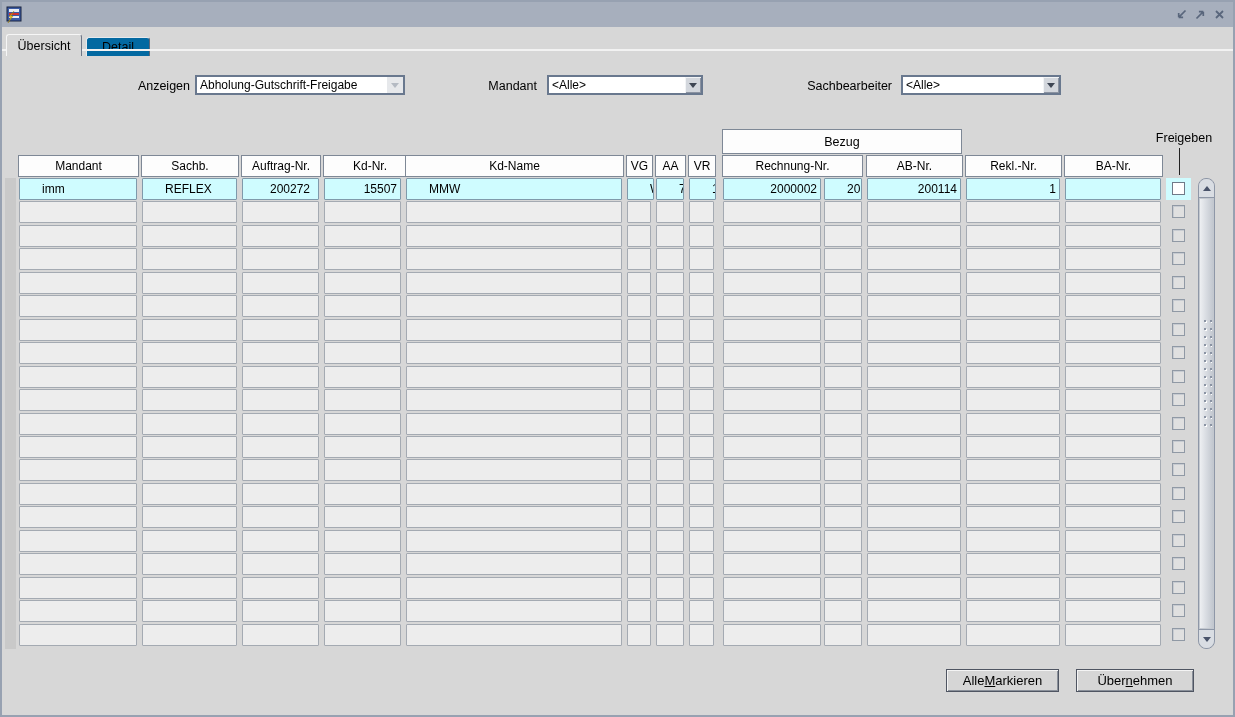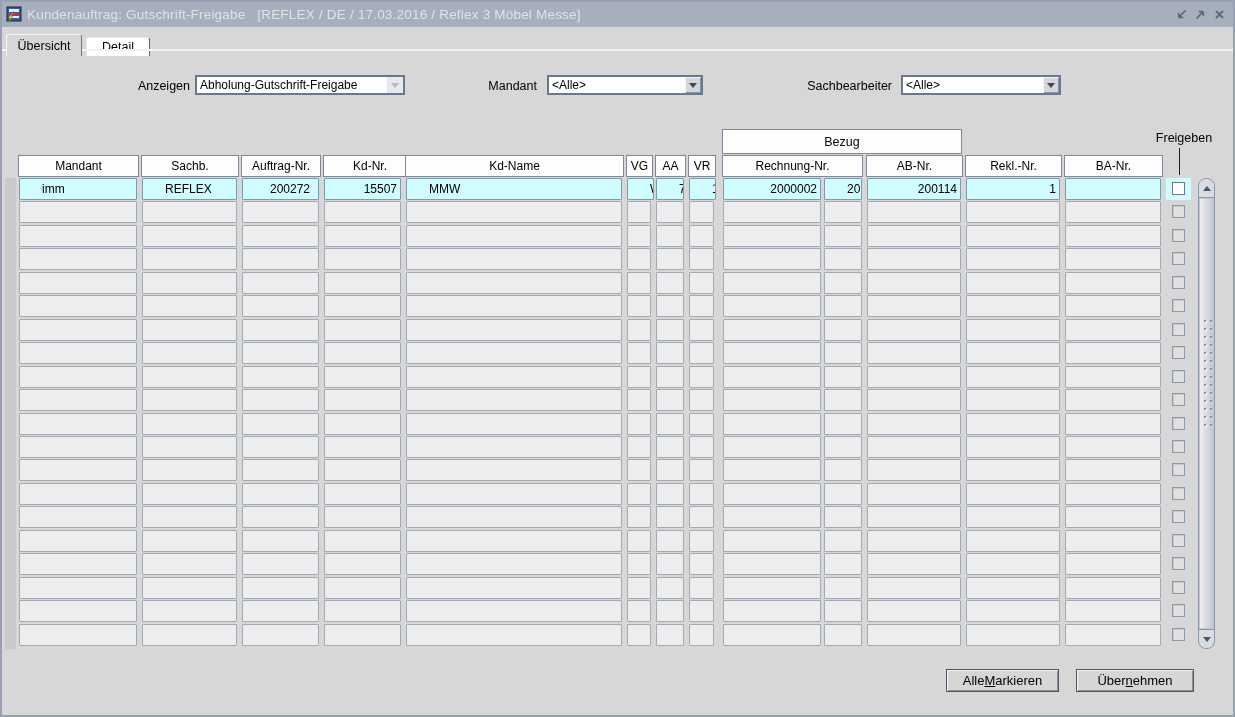--- a/index.html
+++ b/index.html
@@ -27,21 +27,21 @@
     position:absolute; bottom:0; font-size:12.5px; color:#000;
     display:flex; align-items:center; justify-content:center;
     border-radius:3px 3px 0 0;
   }
   .tab.active {
     left:4px; width:76px; height:22px; background:#D7D7D7;
     border-top:1px solid #F6F6F6; border-left:1px solid #F6F6F6; border-right:1px solid #6E7686;
     z-index:3;
   }
   .tab.inactive {
-    left:84px; width:64px; height:19px; background:#ffffff;
+    left:84px; width:64px; height:19px; background:#0369a1;
     border-top:1px solid #E6E9ED; border-left:1px solid #E6E9ED; border-right:1px solid #5F6878;
     z-index:1;
   }
   #panel-highlight { position:absolute; left:0; top:47px; right:0; height:2px; background:#F2F2F2; z-index:2; }
   
   .flabel { position:absolute; top:77px; font-size:12.5px; color:#000; text-align:right; }
   .combo {
     position:absolute; top:73px; height:20px; background:#FFFFFF;
     border:2px solid #69788E; display:flex; align-items:center;
   }
@@ -123,21 +123,20 @@
 <div id="window">
 
   <div id="titlebar">
     <svg id="app-icon" viewBox="0 0 18 18">
       <rect x="2" y="1" width="14" height="14" fill="#3B5BA5" stroke="#1A2540"></rect>
       <rect x="4" y="3" width="10" height="3" fill="#E8ECF4"></rect>
       <rect x="4" y="7" width="10" height="2" fill="#C33"></rect>
       <rect x="4" y="10" width="10" height="2" fill="#E8ECF4"></rect>
       <polygon points="3,17 8,10 6,10 9,5 4,11 6,11" fill="#F5D020" stroke="#8a6d00" stroke-width="0.4"></polygon>
     </svg>
-    <span id="title-text">Kundenauftrag: Gutschrift-Freigabe   [REFLEX / DE / 17.03.2016 / Reflex 3 Möbel Messe]</span>
     <div id="win-controls">
       <span class="win-btn">
         <svg width="13" height="13" viewBox="0 0 13 13" fill="none" stroke="#59667C" stroke-width="1.7">
           <path d="M10.5 2.5 L3.7 9.3 M3.7 9.3 V4.9 M3.7 9.3 H8.1"></path>
         </svg>
       </span>
       <span class="win-btn">
         <svg width="13" height="13" viewBox="0 0 13 13" fill="none" stroke="#59667C" stroke-width="1.7">
           <path d="M2.5 10.5 L9.3 3.7 M9.3 3.7 V8.1 M9.3 3.7 H4.9"></path>
         </svg>

